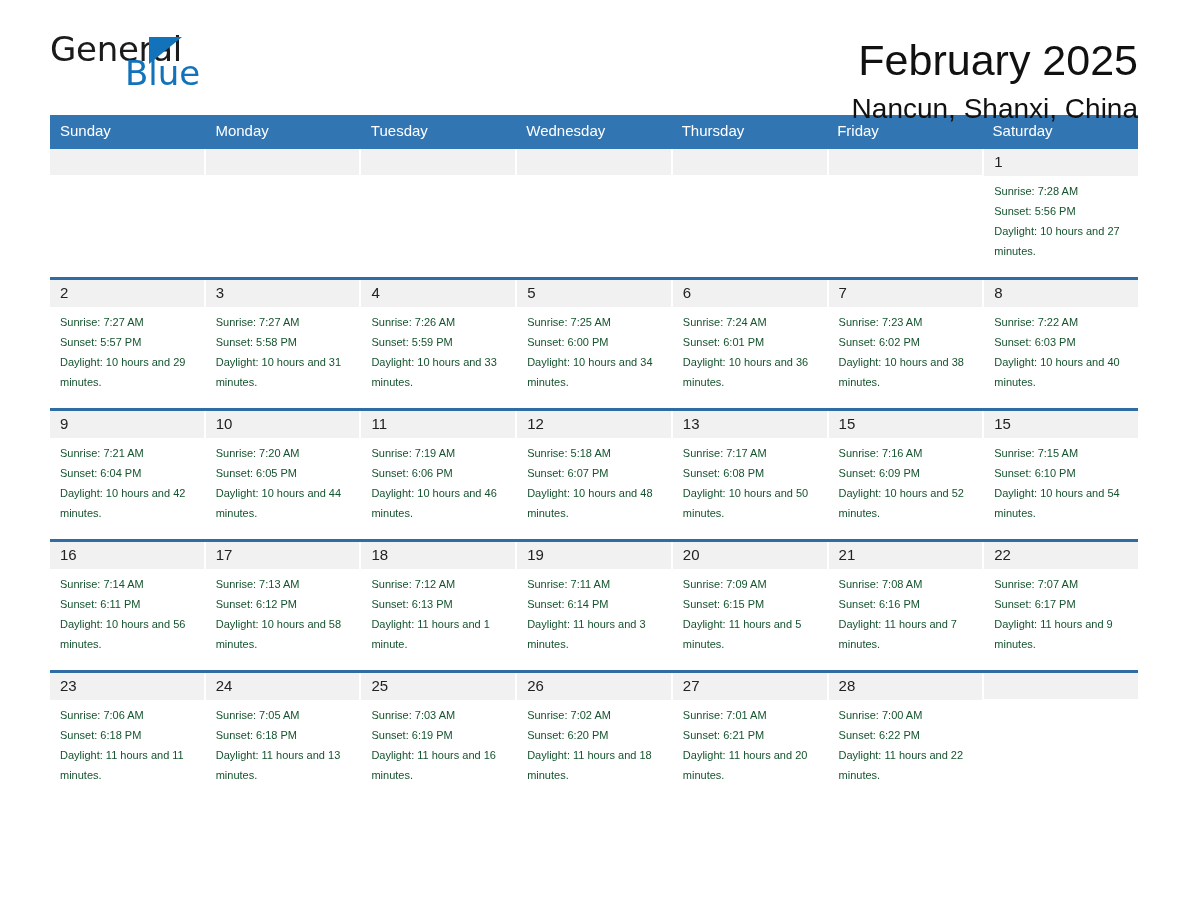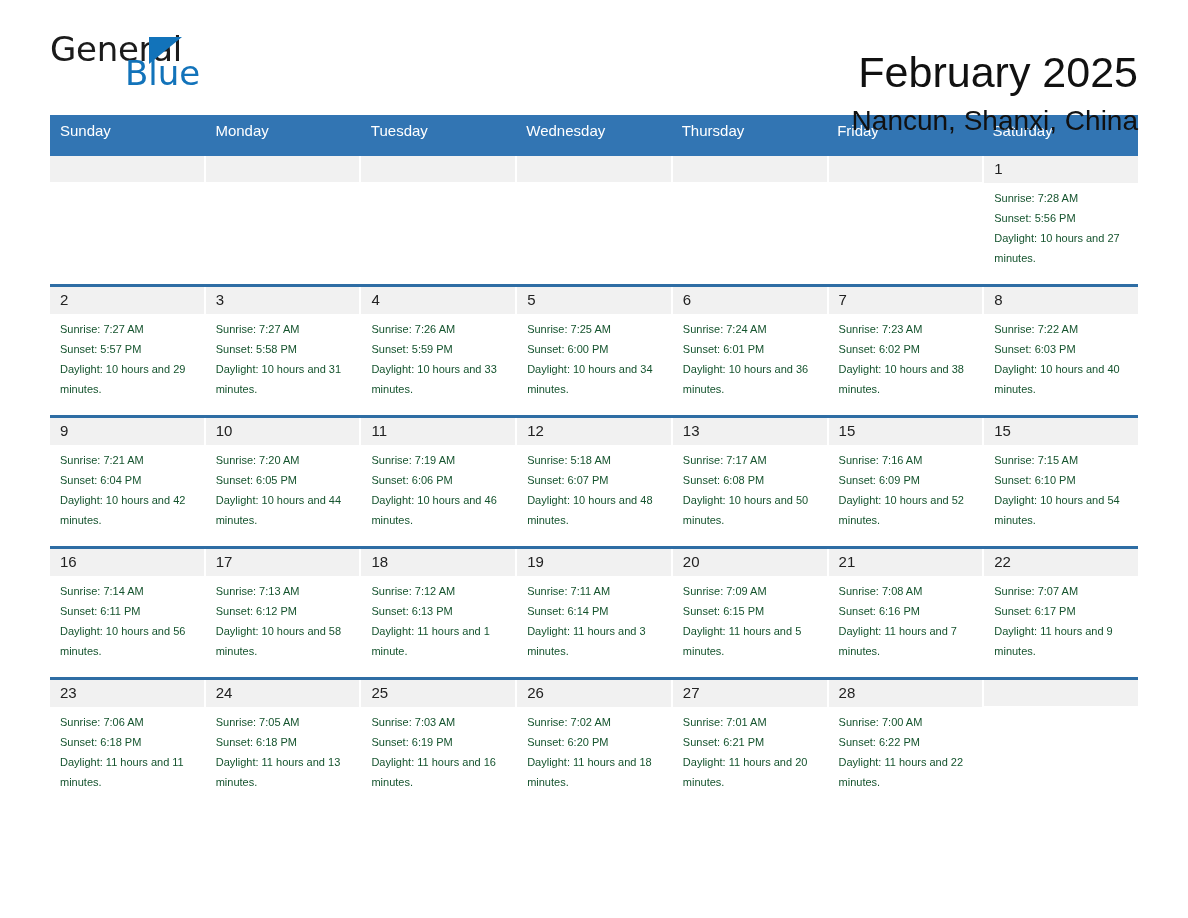--- a/index.html
+++ b/index.html
@@ -65,21 +65,21 @@
     top: 24px;
     font-size: 34px;
     color: #1273ba;
     font-family: "DejaVu Sans", sans-serif;
     font-weight: 400;
     line-height: 1;
   }
 
   .titles {
     text-align: right;
-    margin-top: 50px;
+    margin-top: 38px;
   }
   .cal-title {
     font-size: 43px;
     font-weight: 400;
     color: #111;
     line-height: 1.06;
     letter-spacing: 0px;
   }
   .cal-subtitle {
     font-size: 28px;
@@ -95,21 +95,21 @@
   }
 
   .weekday-row {
     display: grid;
     grid-template-columns: repeat(7, 1fr);
     background: #3275b3;
   }
   .weekday-cell {
     color: #ffffff;
     font-size: 15px;
-    padding: 8px 0 16px 10px;
+    padding: 8px 0 9px 10px;
     line-height: 1.1;
   }
 
   .week-row {
     display: grid;
     grid-template-columns: repeat(7, 1fr);
     border-top: 3px solid #2e6da4;
     column-gap: 2px;
   }
   .week-row.first {

